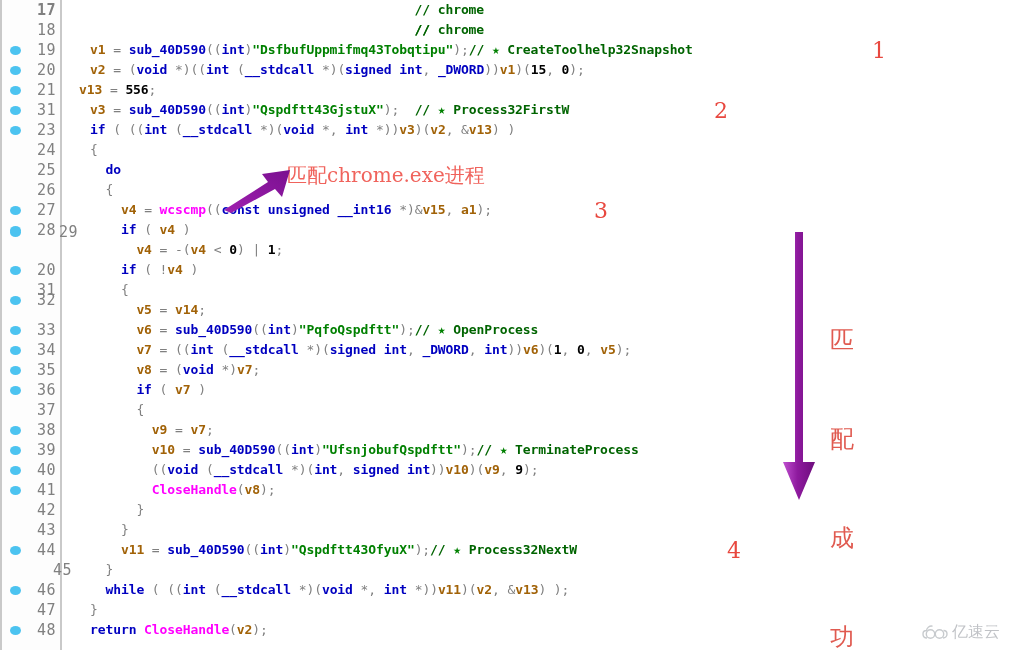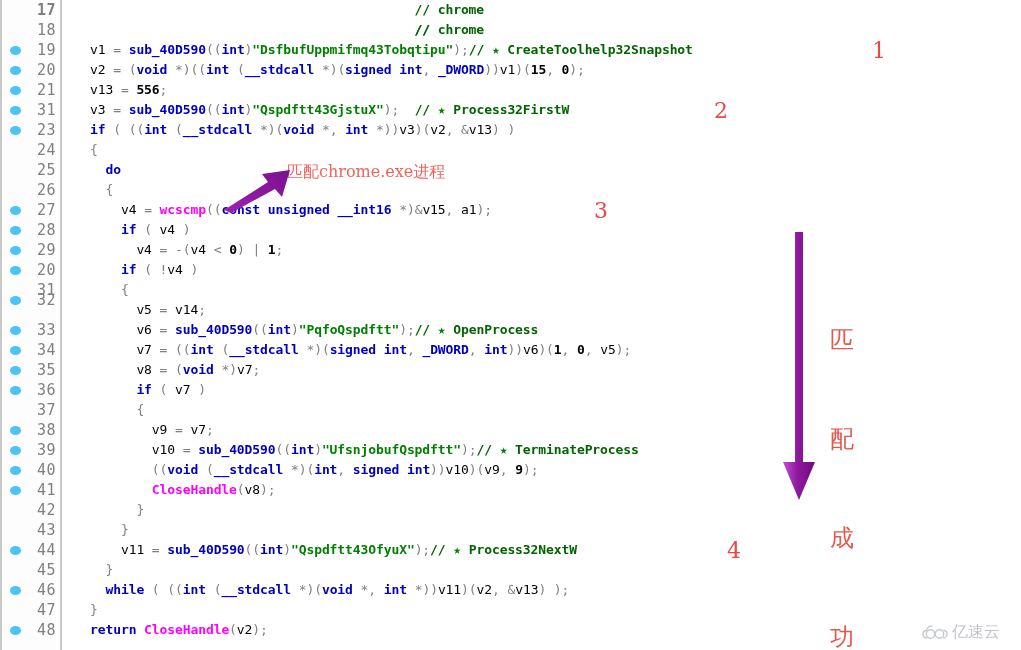--- a/index.html
+++ b/index.html
@@ -67,39 +67,39 @@
     height: 20px;
     line-height: 20px;
     white-space: pre;
     font-size: 13px;
     font-family: "DejaVu Sans Mono", "Liberation Mono", monospace;
     font-weight: bold;
     letter-spacing: -0.1px;
     margin-left: 24px;
   }
   .t-kw      { color: #0000c0; }
-  .t-var     { color: #000000; font-weight: normal; }
+  .t-var     { color: #a16207; font-weight: bold; }
   .t-func    { color: #0000c0; }
   .t-api     { color: #ff00ff; }
   .t-str     { color: #008000; }
   .t-num     { color: #000000; }
   .t-cmt     { color: #006400; }
   .t-punct   { color: #808080; font-weight: normal; }
   .t-star    { color: #008000; }
 
   
   .anno-red {
     position: absolute;
     color: #e8483f;
     font-family: "DejaVu Serif", "Liberation Serif", serif;
     white-space: pre;
   }
   #anno-chrome {
     left: 287px; top: 162px;
-    font-size: 16px;
+    font-size: 20px;
     color: #f0635c;
   }
   #anno-vertical {
     left: 822px; top: 258px;
     font-size: 24px;
     color: #e05a50;
     width: 40px;
     line-height: 33px;
     text-align: center;
   }
@@ -176,21 +176,21 @@
         <div class="ln-num">26</div>
       </div>
       <div class="ln-row" style="top: 200px;">
         <div class="ln-dot"></div>
         <div class="ln-num">27</div>
       </div>
       <div class="ln-row" style="top: 220px;">
         <div class="ln-dot"></div>
         <div class="ln-num">28</div>
       </div>
-      <div class="ln-row" style="top: 240px;">
+      <div class="ln-row" style="top: 222px; padding-left: 22px;">
         <div class="ln-dot"></div>
         <div class="ln-num">29</div>
       </div>
       <div class="ln-row" style="top: 260px;">
         <div class="ln-dot"></div>
         <div class="ln-num">20</div>
       </div>
       <div class="ln-row" style="top: 280px;">
         <div class="ln-num">31</div>
       </div>
@@ -236,21 +236,21 @@
       <div class="ln-row" style="top: 500px;">
         <div class="ln-num">42</div>
       </div>
       <div class="ln-row" style="top: 520px;">
         <div class="ln-num">43</div>
       </div>
       <div class="ln-row" style="top: 540px;">
         <div class="ln-dot"></div>
         <div class="ln-num">44</div>
       </div>
-      <div class="ln-row" style="top: 560px;">
+      <div class="ln-row" style="top: 560px; padding-left: 16px;">
         <div class="ln-num">45</div>
       </div>
       <div class="ln-row" style="top: 580px;">
         <div class="ln-dot"></div>
         <div class="ln-num">46</div>
       </div>
       <div class="ln-row" style="top: 600px;">
         <div class="ln-num">47</div>
       </div>
       <div class="ln-row" style="top: 620px;">
@@ -275,21 +275,21 @@
     
     
   </div>
 
   <div id="code-rows">
       <div class="code-row" style="top: 0px; left: 66px;">                                          <span class="t-cmt">// chrome</span></div>
       <div class="code-row" style="top: 20px; left: 66px;">                                          <span class="t-cmt">//</span></div>
       <div class="code-row" style="top: 20px; left: 66px;">                                          <span class="t-cmt">// chrome</span></div>
       <div class="code-row" style="top: 40px; left: 66px;"><span class="t-var">v1</span> <span class="t-punct">=</span> <span class="t-func">sub_40D590</span><span class="t-punct">((</span><span class="t-kw">int</span><span class="t-punct">)</span><span class="t-str">"DsfbufUppmifmq43Tobqtipu"</span><span class="t-punct">);</span><span class="t-cmt">// </span><span class="t-star">★</span><span class="t-cmt"> CreateToolhelp32Snapshot</span></div>
       <div class="code-row" style="top: 60px; left: 66px;"><span class="t-var">v2</span> <span class="t-punct">=</span> <span class="t-punct">(</span><span class="t-kw">void</span> <span class="t-punct">*)((</span><span class="t-kw">int</span> <span class="t-punct">(</span><span class="t-kw">__stdcall</span> <span class="t-punct">*)(</span><span class="t-kw">signed</span> <span class="t-kw">int</span><span class="t-punct">,</span> <span class="t-kw">_DWORD</span><span class="t-punct">))</span><span class="t-var">v1</span><span class="t-punct">)(</span><span class="t-num">15</span><span class="t-punct">,</span> <span class="t-num">0</span><span class="t-punct">);</span></div>
-      <div class="code-row" style="top: 80px; left: 66px;"><span class="t-var">v13</span> <span class="t-punct">=</span> <span class="t-num">556</span><span class="t-punct">;</span></div>
+      <div class="code-row" style="top: 80px; left: 55px;"><span class="t-var">v13</span> <span class="t-punct">=</span> <span class="t-num">556</span><span class="t-punct">;</span></div>
       <div class="code-row" style="top: 100px; left: 66px;"><span class="t-var">v3</span> <span class="t-punct">=</span> <span class="t-func">sub_40D590</span><span class="t-punct">((</span><span class="t-kw">int</span><span class="t-punct">)</span><span class="t-str">"Qspdftt43GjstuX"</span><span class="t-punct">);</span>  <span class="t-cmt">// </span><span class="t-star">★</span><span class="t-cmt"> Process32FirstW</span></div>
       <div class="code-row" style="top: 120px; left: 66px;"><span class="t-kw">if</span> <span class="t-punct">(</span> <span class="t-punct">((</span><span class="t-kw">int</span> <span class="t-punct">(</span><span class="t-kw">__stdcall</span> <span class="t-punct">*)(</span><span class="t-kw">void</span> <span class="t-punct">*,</span> <span class="t-kw">int</span> <span class="t-punct">*))</span><span class="t-var">v3</span><span class="t-punct">)(</span><span class="t-var">v2</span><span class="t-punct">,</span> <span class="t-punct">&amp;</span><span class="t-var">v13</span><span class="t-punct">)</span> <span class="t-punct">)</span></div>
       <div class="code-row" style="top: 140px; left: 66px;"><span class="t-punct">{</span></div>
       <div class="code-row" style="top: 160px; left: 66px;">  <span class="t-kw">do</span></div>
       <div class="code-row" style="top: 180px; left: 66px;">  <span class="t-punct">{</span></div>
       <div class="code-row" style="top: 200px; left: 66px;">    <span class="t-var">v4</span> <span class="t-punct">=</span> <span class="t-api">wcscmp</span><span class="t-punct">((</span><span class="t-kw">const</span> <span class="t-kw">unsigned</span> <span class="t-kw">__int16</span> <span class="t-punct">*)&amp;</span><span class="t-var">v15</span><span class="t-punct">,</span> <span class="t-var">a1</span><span class="t-punct">);</span></div>
       <div class="code-row" style="top: 220px; left: 66px;">    <span class="t-kw">if</span> <span class="t-punct">(</span> <span class="t-var">v4</span> <span class="t-punct">)</span></div>
       <div class="code-row" style="top: 240px; left: 66px;">      <span class="t-var">v4</span> <span class="t-punct">=</span> <span class="t-punct">-(</span><span class="t-var">v4</span> <span class="t-punct">&lt;</span> <span class="t-num">0</span><span class="t-punct">)</span> <span class="t-punct">|</span> <span class="t-num">1</span><span class="t-punct">;</span></div>
       <div class="code-row" style="top: 260px; left: 66px;">    <span class="t-kw">if</span> <span class="t-punct">(</span> <span class="t-punct">!</span><span class="t-var">v4</span> <span class="t-punct">)</span></div>
       <div class="code-row" style="top: 280px; left: 66px;">    <span class="t-punct">{</span></div>

